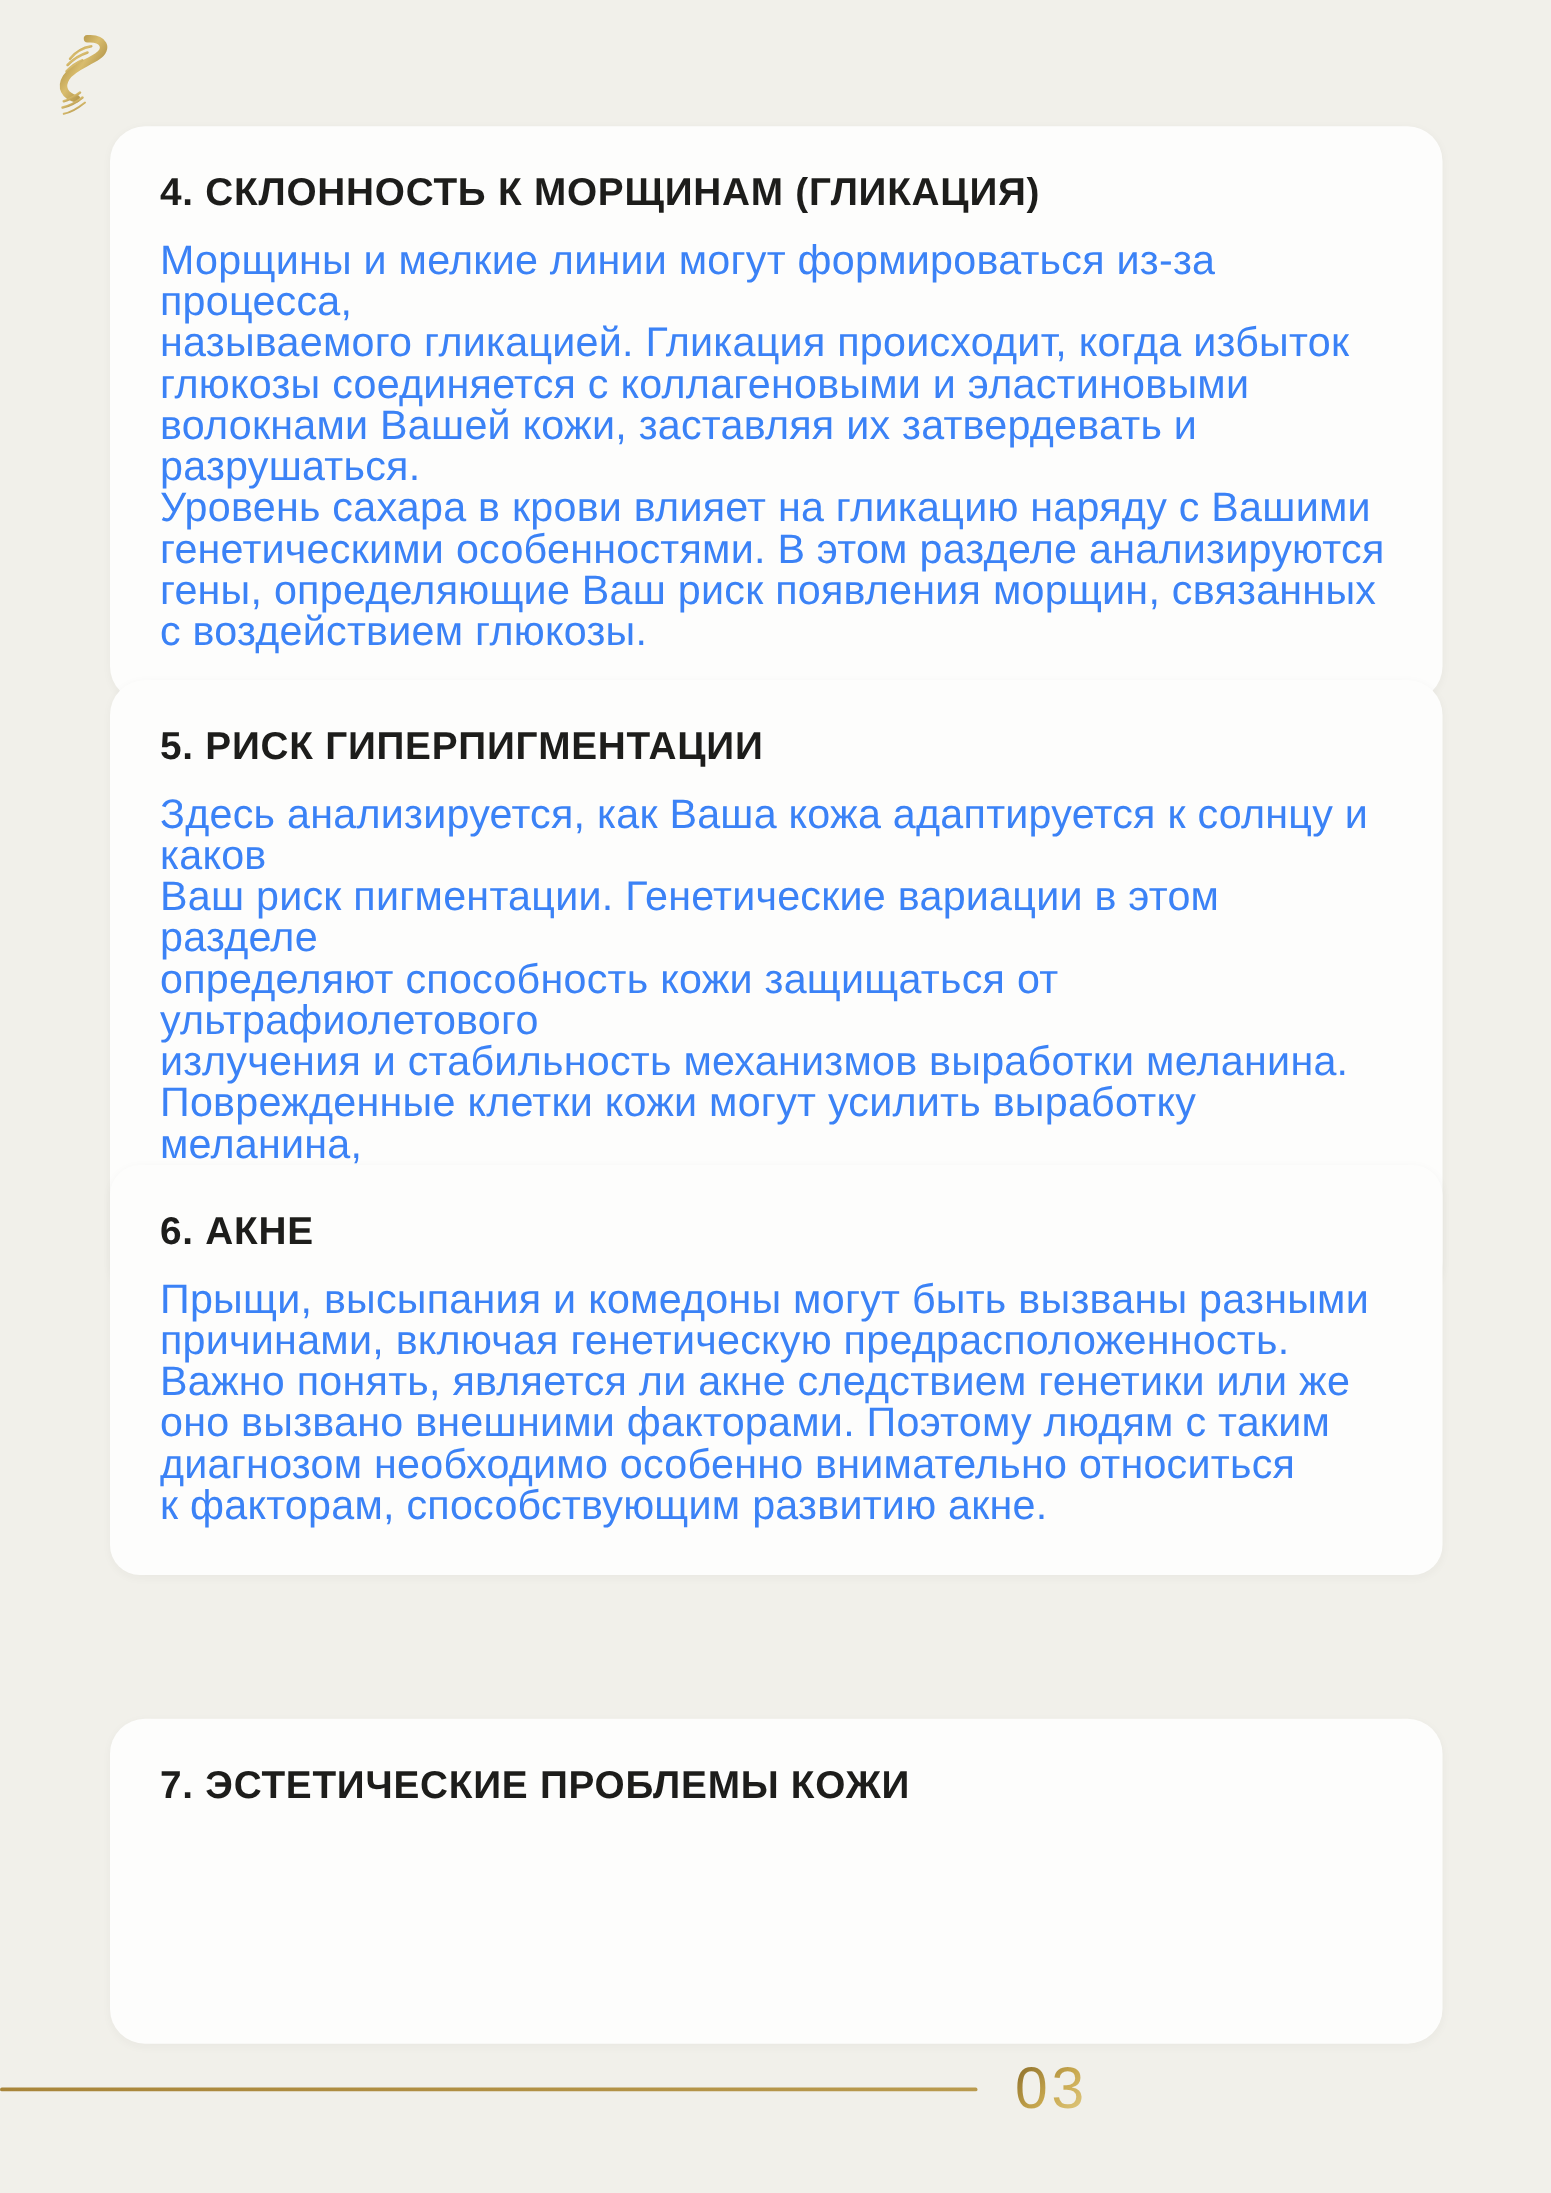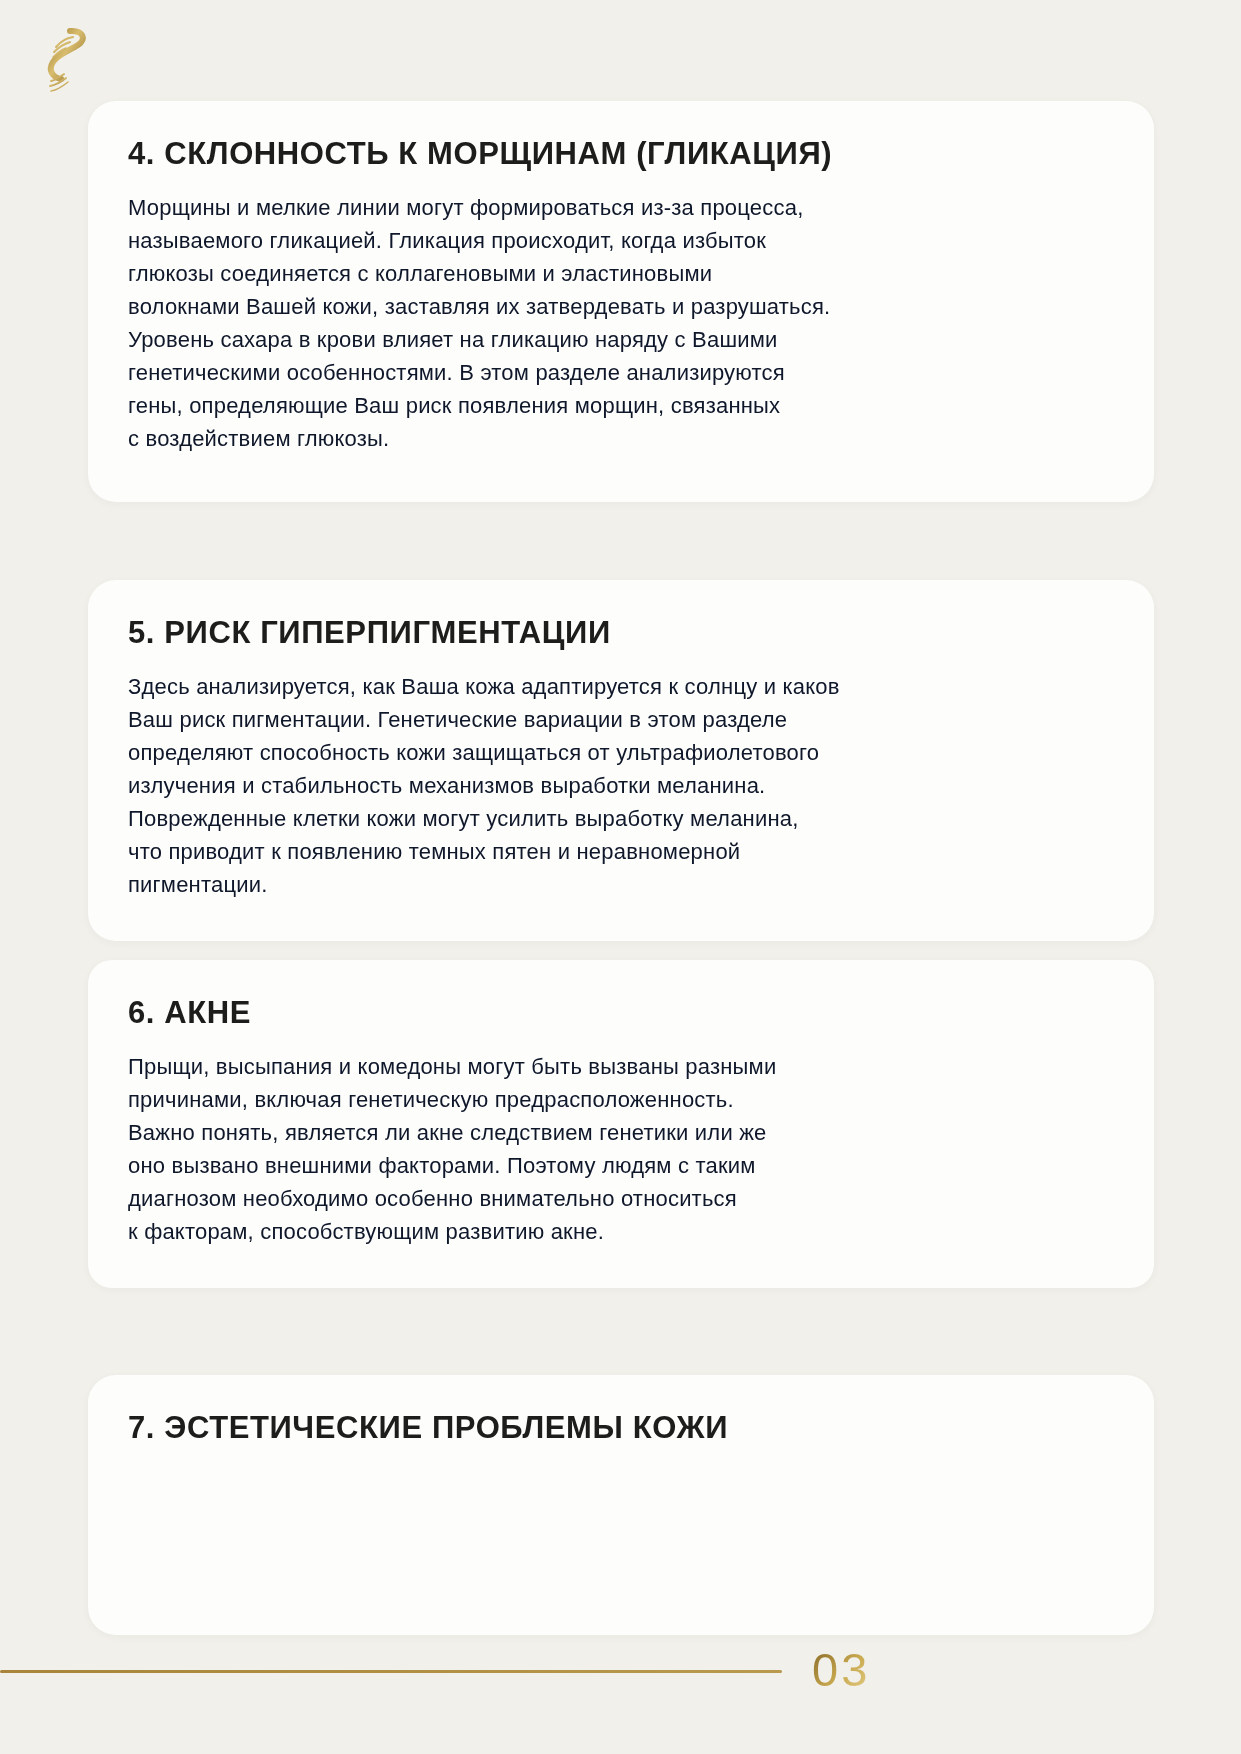--- a/index.html
+++ b/index.html
@@ -29,38 +29,38 @@
     position: absolute;
     left: 88px;
     width: 1066px;
     background: #fdfdfc;
     border-radius: 28px;
     box-sizing: border-box;
     padding: 32px 44px 40px 40px;
     box-shadow: 0 2px 8px rgba(60,55,40,0.04);
   }
   .card-1 { top: 101px;  min-height: 401px; }
-  .card-2 { top: 580px;  min-height: 353px; }
-  .card-3 { top: 960px;  min-height: 318px; border-radius: 24px; }
+  .card-2 { top: 544px;  min-height: 353px; }
+  .card-3 { top: 932px;  min-height: 318px; border-radius: 24px; }
   .card-4 { top: 1375px; min-height: 260px; }
   .card-title {
     margin: 0 0 16px 0;
     font-size: 31px;
     line-height: 42px;
     font-weight: 700;
     letter-spacing: 0.6px;
     color: #1d1d1b;
   }
   .card-body {
     margin: 0;
-    font-size: 22px;
+    font-size: 33px;
     line-height: 33px;
     font-weight: 400;
     letter-spacing: 0.2px;
-    color: #0f172a;
+    color: #3b82f6;
     white-space: pre-line;
   }
   .footer-rule {
     position: absolute;
     left: 0;
     top: 1670px;
     width: 782px;
     height: 3px;
     background: linear-gradient(90deg, #a8853a, #b99a4e);
     border-radius: 2px;

